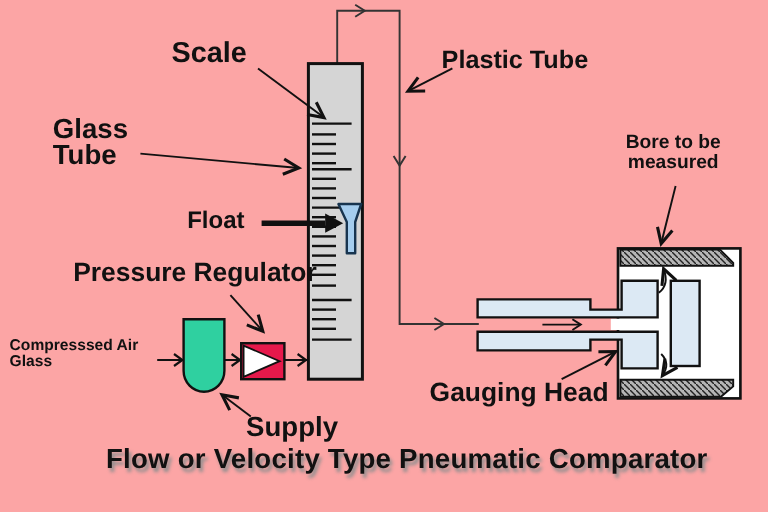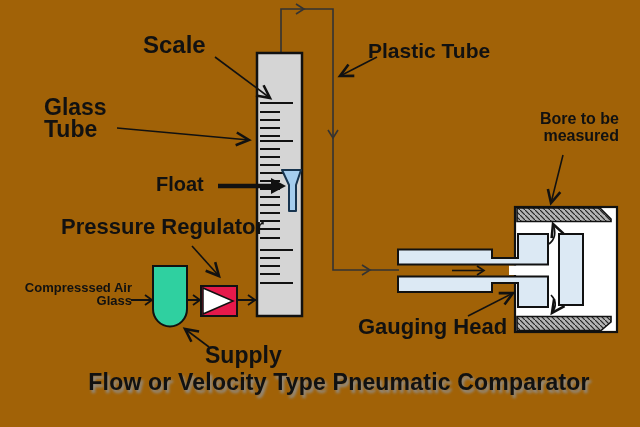--- a/index.html
+++ b/index.html
@@ -1,29 +1,29 @@
 <!DOCTYPE html>
 <html><head>
 <meta charset="utf-8">
 <style>
   html,body{margin:0;padding:0;background:#ffffff;}
   #stage{
-    position:relative;width:640px;height:427px;background:#a16207;overflow:hidden;
+    position:relative;width:640px;height:427px;background:#fca5a5;overflow:hidden;
     font-family:"Liberation Sans",sans-serif;color:#111;
   }
   #diagram-svg{position:absolute;left:0;top:0;}
   .lbl{position:absolute;font-weight:bold;color:#111;white-space:nowrap;}
   .lbl-scale{left:143px;top:31px;font-size:24px;}
   .lbl-glass{left:44px;top:96px;font-size:23px;line-height:22px;}
   .lbl-float{left:156px;top:173px;font-size:20px;}
   .lbl-preg{left:61px;top:214px;font-size:22px;}
-  .lbl-air{left:8px;top:281px;width:124px;font-size:13px;line-height:13px;text-align:right;}
+  .lbl-air{left:8px;top:281px;width:124px;font-size:13px;line-height:13px;text-align:left;}
   .lbl-filter{left:205px;top:342px;font-size:23px;}
   .lbl-ptube{left:368px;top:39px;font-size:21px;}
-  .lbl-bore{left:503px;top:111px;width:116px;font-size:16px;line-height:16.5px;text-align:right;}
+  .lbl-bore{left:503px;top:111px;width:116px;font-size:16px;line-height:16.5px;text-align:center;}
   .lbl-ghead{left:358px;top:314px;font-size:22px;}
   .lbl-title{
     left:0;top:369px;width:640px;text-align:center;font-size:23px;
     text-shadow:2px 3px 3px #8f8f8f;letter-spacing:0.2px;padding-left:19px;
   }
 </style>
 </head>
 <body>
 
 <div id="stage">

